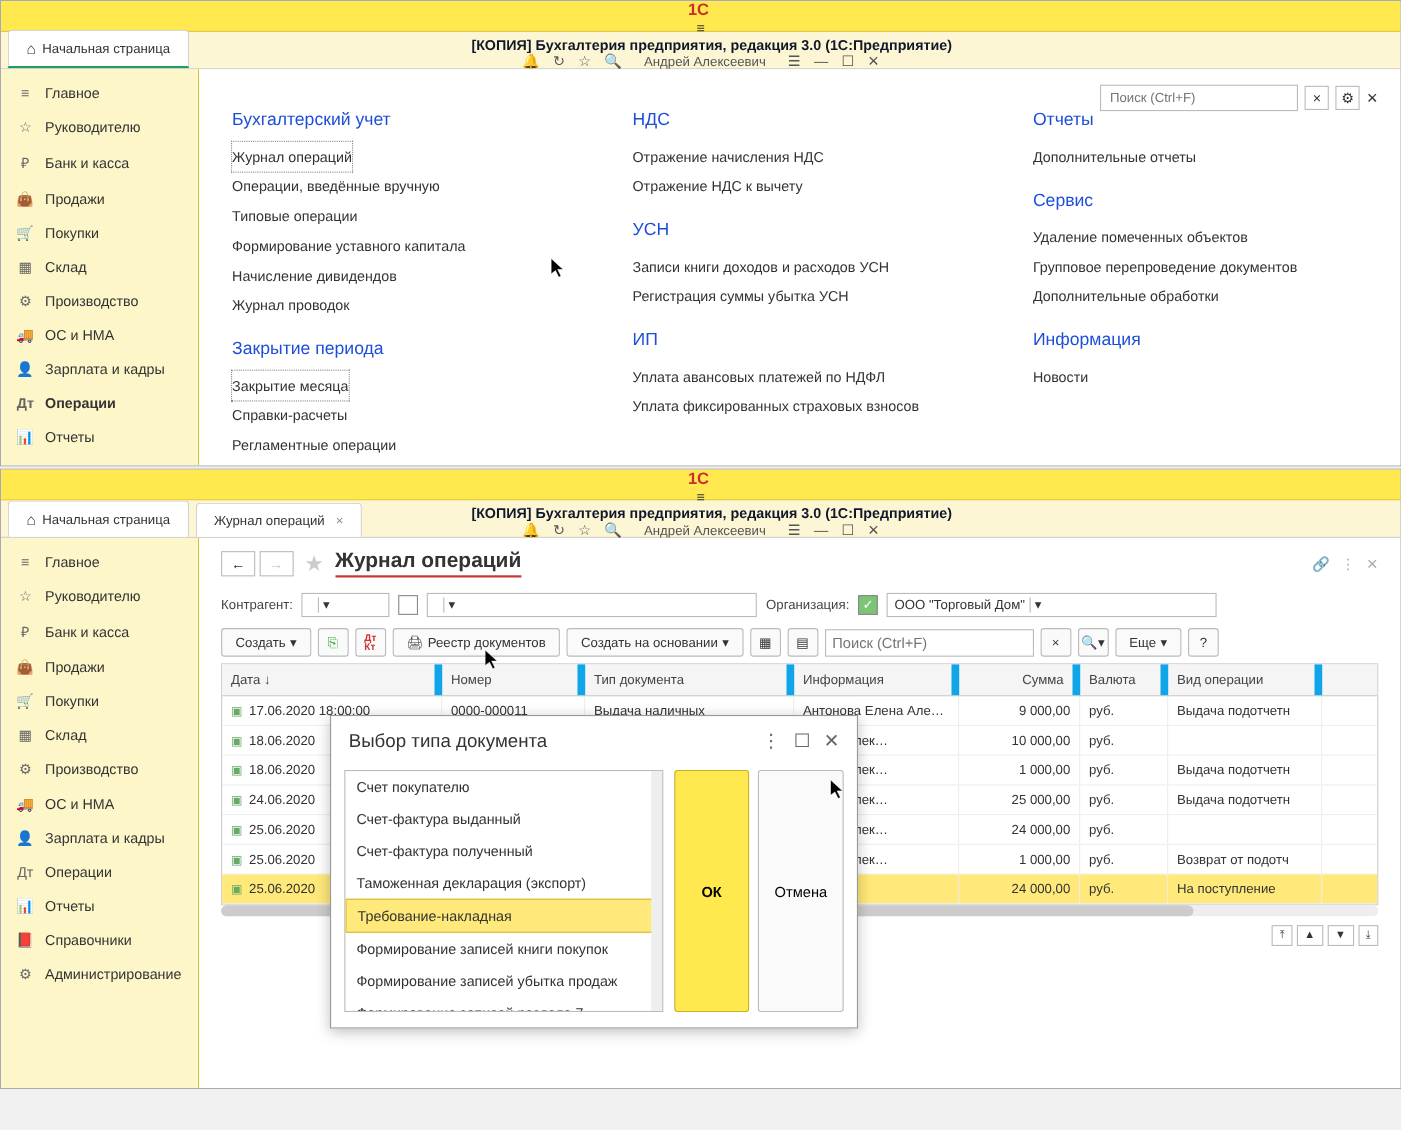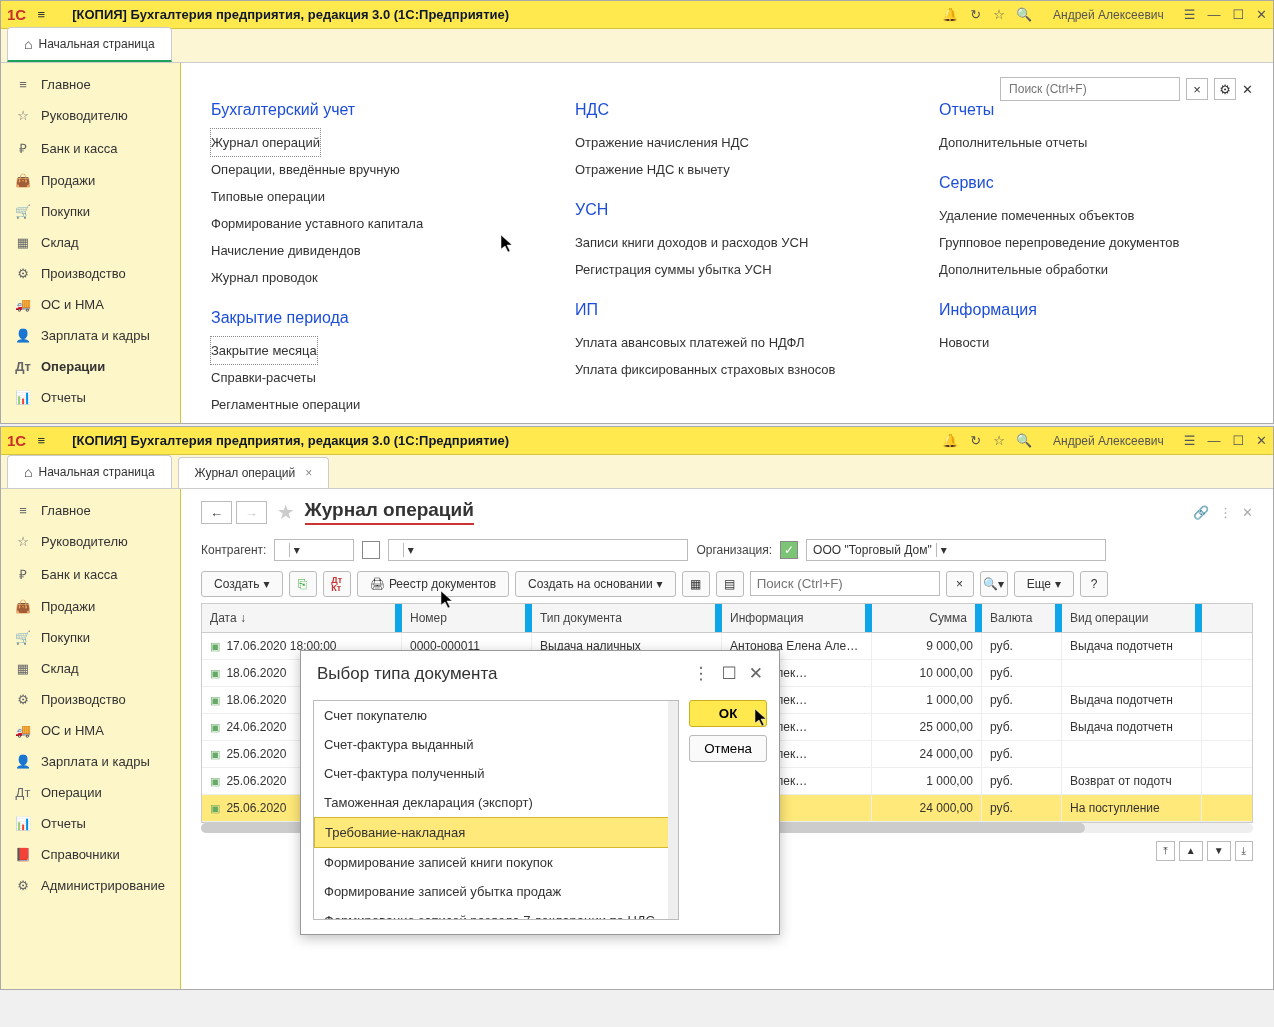--- a/index.html
+++ b/index.html
@@ -1,19 +1,19 @@
 <!DOCTYPE html>
 <html><head>
 <meta charset="utf-8">
 <style>
 * { box-sizing: border-box; margin: 0; padding: 0; font-family: Arial, sans-serif; }
 body { background: #f0f0f0; font-size: 13px; color: #333; }
 
 .window { border: 1px solid #aaa; margin-bottom: 0; background: #fff; }
-.titlebar { background: #ffe94f; height: 28px; display: flex; align-items: center; padding: 0 6px; border-bottom: 1px solid #d4c53a; }
+.titlebar { background: #ffe94f; height: 28px; display: flex; align-items: center; padding: 0 6px; border-bottom: 1px solid #d4c53a; flex-direction: column; }
 .titlebar .logo { color: #c9302c; font-weight: bold; font-size: 15px; margin-right: 4px; }
 .titlebar .hamburger { width: 22px; text-align: center; cursor: pointer; }
 .titlebar .title { flex: 1; margin-left: 20px; color: #0f172a; font-size: 13px; font-weight: bold; }
 .titlebar .tb-icons { display: flex; gap: 12px; align-items: center; }
 .titlebar .tb-icons span { cursor: pointer; color: #555; }
 .titlebar .user { color: #555; font-size: 12px; margin: 0 8px; }
 
 .tabbar { background: #fdf6d5; height: 34px; display: flex; align-items: flex-end; border-bottom: 1px solid #ccc; }
 .tab { background: #fff; border: 1px solid #ccc; border-bottom: none; padding: 8px 16px; margin-left: 6px; border-radius: 4px 4px 0 0; display: flex; align-items: center; gap: 6px; font-size: 12px; }
 .tab.home { border-bottom: 2px solid #1ca05a; }
@@ -45,21 +45,21 @@
 .star { color: #ccc; font-size: 20px; }
 
 .filter-row { display: flex; align-items: center; gap: 8px; padding: 4px 20px; font-size: 12px; }
 .filter-row label { color: #444; }
 .filter-row input[type=text], .filter-row .combo { border: 1px solid #bbb; padding: 3px 6px; font-size: 12px; }
 .filter-row .combo { display: inline-flex; align-items: center; }
 .filter-row .dd { border-left: 1px solid #bbb; padding: 0 4px; margin-left: 4px; }
 .checkbox-green { width: 18px; height: 18px; border: 1px solid #888; background: #7cc576; color: #fff; display: inline-flex; align-items: center; justify-content: center; font-size: 12px; }
 .checkbox-empty { width: 18px; height: 18px; border: 1px solid #888; }
 
-.toolbar-row { display: flex; align-items: flex-start; gap: 6px; padding: 6px 20px; font-size: 12px; flex-wrap: wrap; }
+.toolbar-row { display: flex; align-items: center; gap: 6px; padding: 6px 20px; font-size: 12px; flex-wrap: wrap; }
 .btn { border: 1px solid #bbb; padding: 5px 12px; background: #fafafa; cursor: pointer; border-radius: 3px; font-size: 12px; display: inline-flex; align-items: center; gap: 4px; }
 .btn-icon { border: 1px solid #bbb; width: 28px; height: 26px; display: inline-flex; align-items: center; justify-content: center; cursor: pointer; border-radius: 3px; background: #fafafa; }
 .dk-icon { color: #c33; font-size: 9px; font-weight: bold; line-height: 8px; }
 .search-inline { border: 1px solid #bbb; padding: 4px 6px; width: 190px; }
 
 .table { margin: 0 20px; border: 1px solid #ccc; font-size: 12px; }
 .table-header { display: flex; background: #f5f5f5; border-bottom: 1px solid #ccc; }
 .th { padding: 7px 8px; border-right: 7px solid #0ea5e9; color: #444; }
 .table-row { display: flex; border-bottom: 1px solid #eee; }
 .table-row.selected { background: #ffe97a; }
@@ -74,21 +74,21 @@
 .doc-icon { color: #6a6; margin-right: 6px; font-size: 11px; }
 
 .modal { position: absolute; left: 300px; top: 650px; width: 480px; background: #fff; border: 1px solid #999; box-shadow: 0 3px 12px rgba(0,0,0,0.25); }
 .modal-title { padding: 12px 16px 8px; font-size: 17px; display: flex; align-items: center; justify-content: space-between; }
 .modal-title .mt-icons { display: flex; gap: 12px; color: #666; }
 .modal-body { display: flex; gap: 10px; padding: 8px 12px 14px; }
 .listbox { border: 1px solid #bbb; width: 370px; height: 220px; overflow: hidden; position: relative; }
 .listbox-scroll { position: absolute; right: 0; top: 0; bottom: 0; width: 10px; background: #eee; }
 .list-item { padding: 7px 10px; cursor: pointer; font-size: 13px; }
 .list-item.sel { background: #ffe97a; border: 1px solid #d4b830; }
-.modal-btns { display: flex; flex-direction: column; gap: 8px; }
+.modal-btns { display: flex; gap: 8px; }
 .btn-ok { background: #ffe94f; border: 1px solid #c9b020; padding: 5px 24px; font-weight: bold; border-radius: 3px; cursor: pointer; }
 .btn-cancel { border: 1px solid #bbb; padding: 5px 14px; border-radius: 3px; cursor: pointer; background: #fafafa; }
 
 .footer-nav { display: flex; justify-content: flex-end; padding: 8px 20px; gap: 4px; }
 .footer-nav span { border: 1px solid #bbb; padding: 3px 6px; font-size: 10px; cursor: pointer; }
 .hscroll { height: 10px; background: #eee; margin: 0 20px; border-radius: 5px; }
 .hscroll-thumb { height: 100%; width: 84%; background: #ccc; border-radius: 5px; }
 
 .cursor { position: absolute; width: 16px; height: 20px; pointer-events: none; }
 .cursor svg { width: 100%; height: 100%; }

